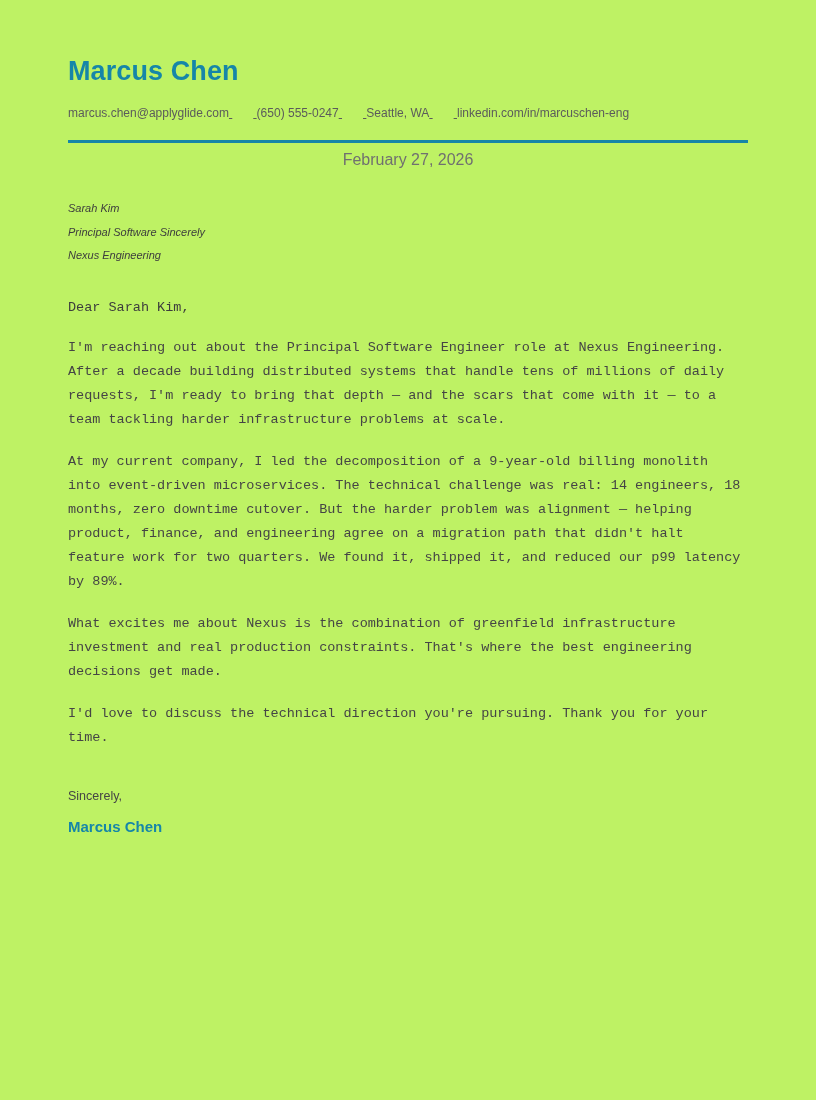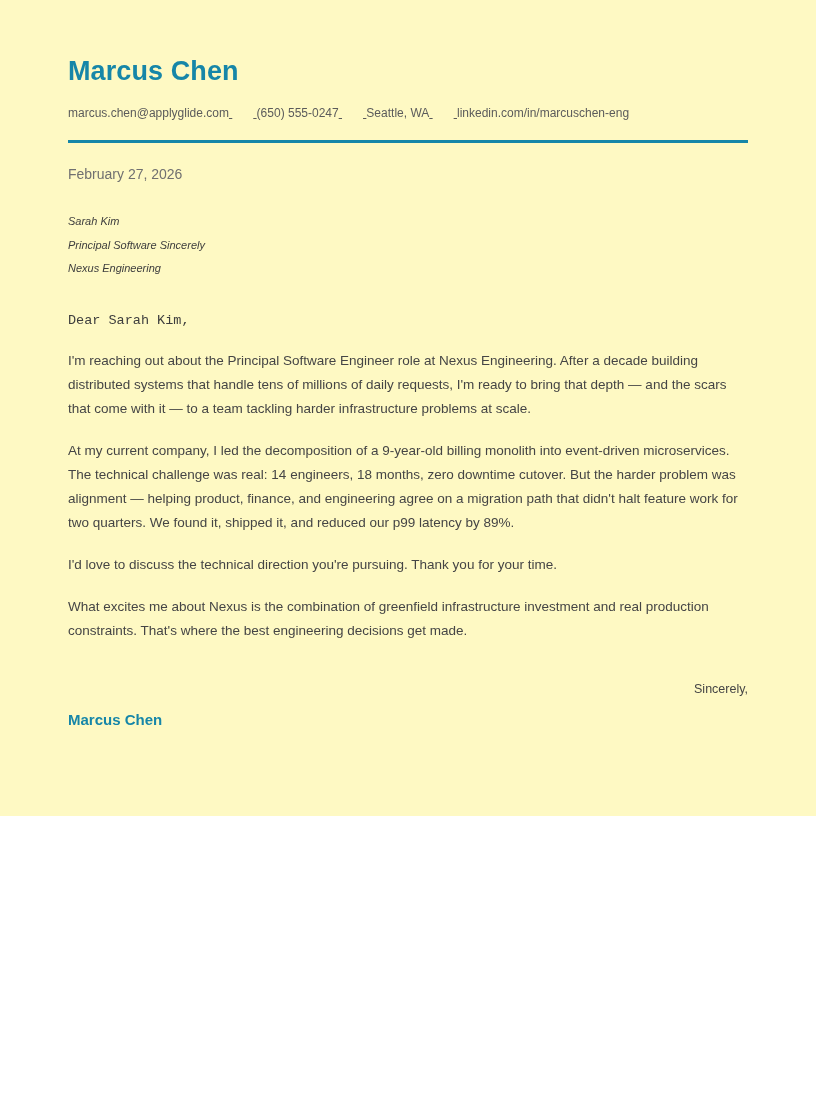--- a/index.html
+++ b/index.html
@@ -10,22 +10,22 @@
   body {
     width: 816px;
     height: 1100px;
     font-family: "Liberation Sans", sans-serif;
     -webkit-font-smoothing: antialiased;
     overflow: hidden;
   }
 
   .page {
     width: 816px;
-    height: 816px;
-    background: #fef9c3;
+    height: 1100px;
+    background: #bef264;
     box-sizing: border-box;
     padding: 8px;
     position: relative;
   }
 
   .sheet {
     position: absolute;
     left: 68px;
     top: 0;
     width: 680px;
@@ -66,24 +66,25 @@
     margin-top: 18px;
     height: 3px;
     width: 680px;
     background: #1686a8;
     font-size: 0;
     line-height: 0;
   }
 
   
   .date-line {
-    margin-top: 22px;
-    font-size: 14px;
+    margin-top: 6px;
+    font-size: 16px;
     color: #707070;
     line-height: 1.4;
+    text-align: center;
   }
 
   
   .recipient {
     margin-top: 26px;
   }
   .recipient-line {
     font-size: 11px;
     color: #3d3d3d;
     line-height: 23.5px;
@@ -97,31 +98,31 @@
     line-height: 1.5;
     font-family: Liberation Mono, monospace;
   }
 
   .body-para {
     margin-top: 18px;
     font-size: 13.5px;
     color: #454545;
     line-height: 24px;
     text-align: left;
+    font-family: Liberation Mono, monospace;
   }
 
   
   .closing-block {
     margin-top: 37px;
   }
   .closing-line {
     font-size: 12.5px;
     color: #454545;
     line-height: 1.5;
-    text-align: right;
   }
   .signature-name {
     margin-top: 10px;
     font-size: 15px;
     font-weight: bold;
     color: #1686a8;
     line-height: 1.4;
   }
 </style>
 </head>
@@ -153,23 +154,23 @@
       <div class="recipient-line">Principal Software Sincerely</div>
       <div class="recipient-line">Nexus Engineering</div>
     </address>
 
     <div class="salutation">Dear Sarah Kim,</div>
 
     <p class="body-para">I'm reaching out about the Principal Software Engineer role at Nexus Engineering. After a decade building distributed systems that handle tens of millions of daily requests, I'm ready to bring that depth — and the scars that come with it — to a team tackling harder infrastructure problems at scale.</p>
 
     <p class="body-para">At my current company, I led the decomposition of a 9-year-old billing monolith into event-driven microservices. The technical challenge was real: 14 engineers, 18 months, zero downtime cutover. But the harder problem was alignment — helping product, finance, and engineering agree on a migration path that didn't halt feature work for two quarters. We found it, shipped it, and reduced our p99 latency by 89%.</p>
 
+    <p class="body-para">What excites me about Nexus is the combination of greenfield infrastructure investment and real production constraints. That's where the best engineering decisions get made.</p>
+
     <p class="body-para">I'd love to discuss the technical direction you're pursuing. Thank you for your time.</p>
-
-    <p class="body-para">What excites me about Nexus is the combination of greenfield infrastructure investment and real production constraints. That's where the best engineering decisions get made.</p>
 
     <div class="closing-block">
       <div class="closing-line">Sincerely,</div>
       <div class="signature-name">Marcus Chen</div>
     </div>
 
   </div>
 </div>
 
 </body></html>

